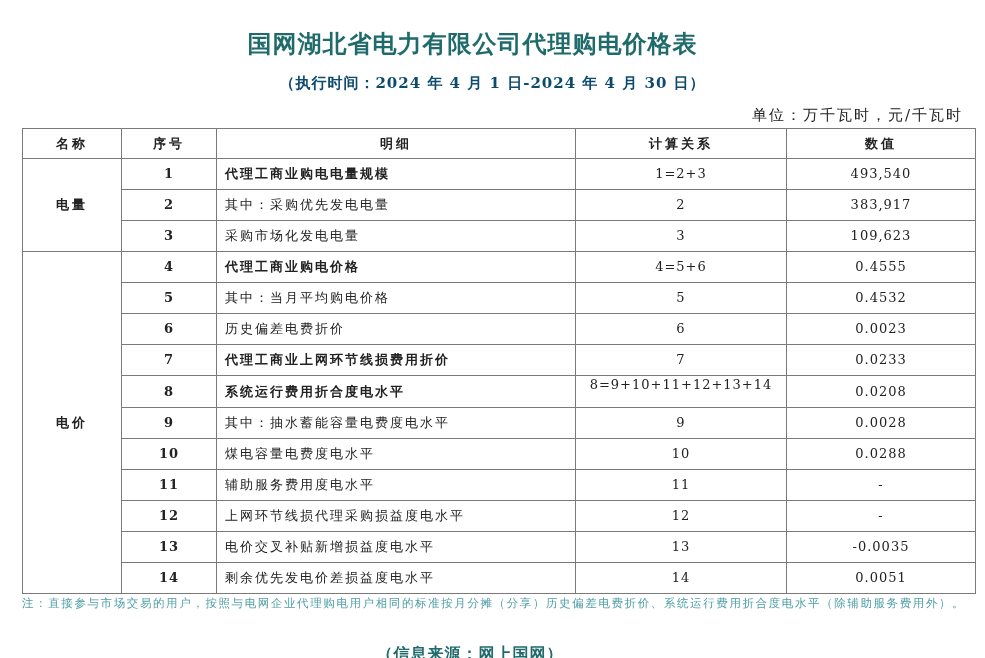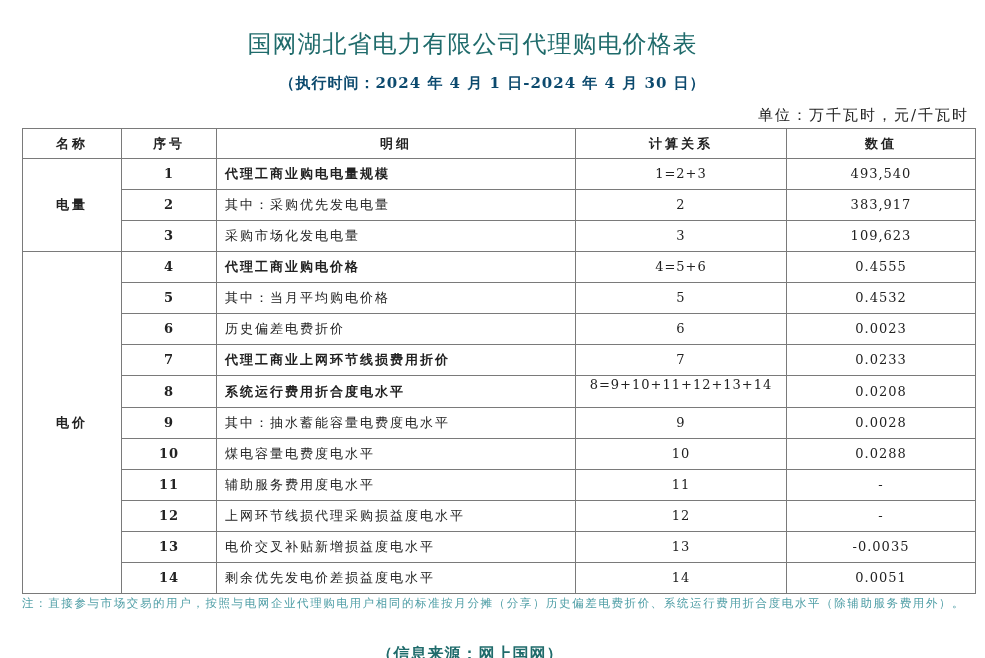--- a/index.html
+++ b/index.html
@@ -2,29 +2,29 @@
 <html><head>
   <meta charset="utf-8">
   <style>
     html, body { margin: 0; padding: 0; }
     body {
       width: 985px; height: 658px; background: #ffffff; position: relative; overflow: hidden;
       font-family: "DejaVu Serif", "Liberation Serif", serif; color: #222;
     }
     .title {
       position: absolute; left: 0; top: 28px; width: 945px; text-align: center;
-      font-size: 24px; font-weight: normal; color: #1f6b6b; letter-spacing: 1px;
+      font-size: 24px; font-weight: bold; color: #1f6b6b; letter-spacing: 1px;
       font-family: "DejaVu Serif", serif;
     }
     .subtitle {
       position: absolute; left: 0; top: 74px; width: 985px; text-align: center;
       font-size: 15px; font-weight: bold; color: #0c4a6e; letter-spacing: 1px;
     }
     .unit {
-      position: absolute; right: 16px; top: 106px; font-size: 15px; color: #222; letter-spacing: 2px;
+      position: absolute; right: 22px; top: 106px; font-size: 15px; color: #222; letter-spacing: 2px;
     }
     table.grid {
       position: absolute; left: 22px; top: 128px; width: 953px; border-collapse: collapse;
       table-layout: fixed; font-size: 13px;
     }
     table.grid td, table.grid th {
       border: 1px solid #7a7a7a; padding: 0; height: 30px; line-height: 30px;
       font-weight: normal; color: #222;
     }
     table.grid th { height: 29px; line-height: 29px; font-weight: bold; letter-spacing: 3px; }

